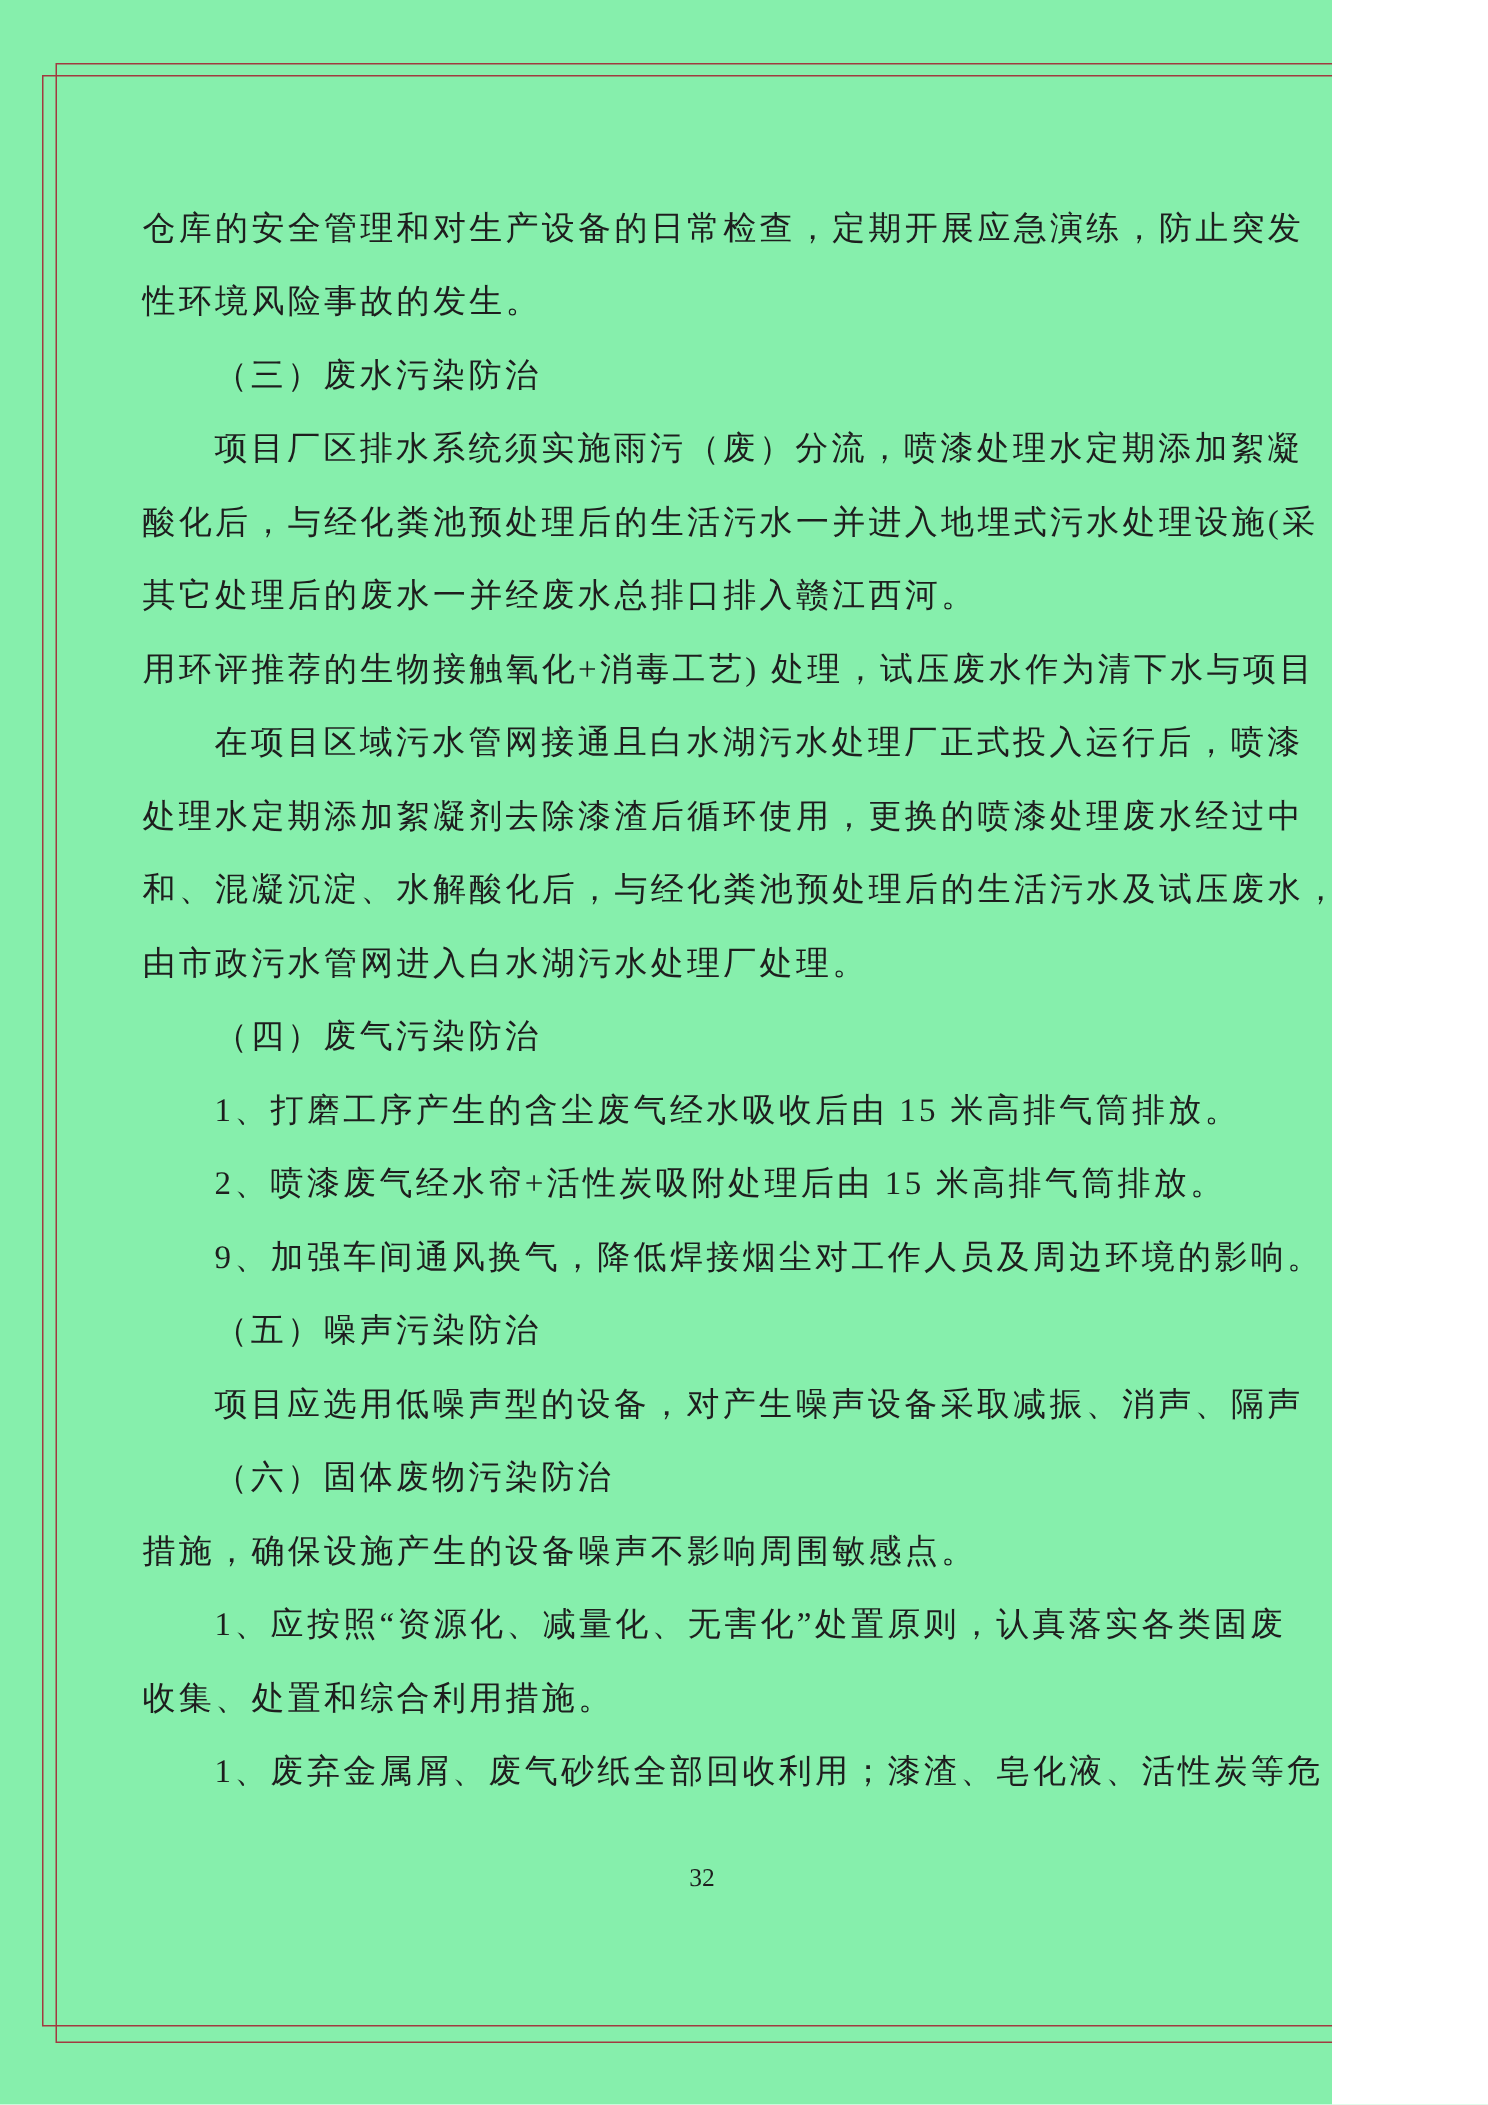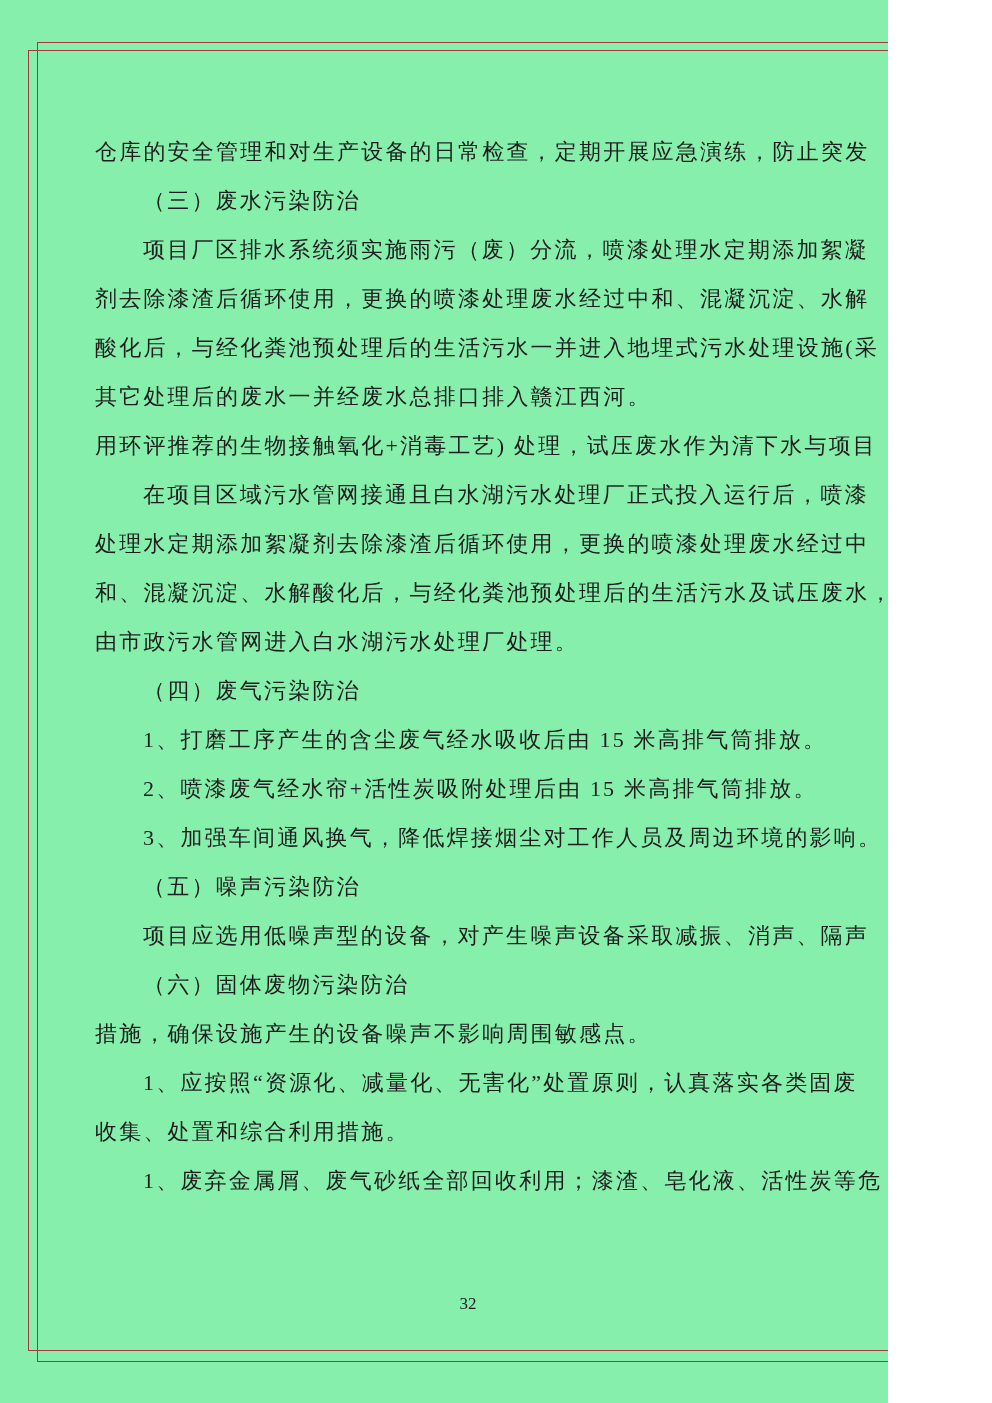--- a/index.html
+++ b/index.html
@@ -45,53 +45,53 @@
     font-size: 22px;
     letter-spacing: 2.2px;
     color: #1e1e1e;
     white-space: pre;
   }
   .line.ind {
     padding-left: 48px;
   }
   .footer {
     position: absolute;
-    top: 1292px;
+    top: 1240px;
     left: 0;
     width: 936px;
     text-align: center;
     font-size: 17px;
     line-height: 24px;
     color: #1e1e1e;
   }
 </style>
 </head>
 <body>
 
 <div class="page">
 
   <div class="frame f1"></div>
   <div class="frame f2"></div>
 
   <div class="content">
     <div class="line">仓库的安全管理和对生产设备的日常检查，定期开展应急演练，防止突发</div>
+    <div class="line">性环境风险事故的发生。</div>
     <div class="line ind">（三）废水污染防治</div>
     <div class="line ind">项目厂区排水系统须实施雨污（废）分流，喷漆处理水定期添加絮凝</div>
-    <div class="line">剂去除漆渣后循环使用，更换的喷漆处理废水经过中和、混凝沉淀、水解</div>
     <div class="line">酸化后，与经化粪池预处理后的生活污水一并进入地埋式污水处理设施(采</div>
     <div class="line">其它处理后的废水一并经废水总排口排入赣江西河。</div>
     <div class="line">用环评推荐的生物接触氧化+消毒工艺) 处理，试压废水作为清下水与项目</div>
     <div class="line ind">在项目区域污水管网接通且白水湖污水处理厂正式投入运行后，喷漆</div>
     <div class="line">处理水定期添加絮凝剂去除漆渣后循环使用，更换的喷漆处理废水经过中</div>
     <div class="line">和、混凝沉淀、水解酸化后，与经化粪池预处理后的生活污水及试压废水，</div>
     <div class="line">由市政污水管网进入白水湖污水处理厂处理。</div>
     <div class="line ind">（四）废气污染防治</div>
     <div class="line ind">1、打磨工序产生的含尘废气经水吸收后由 15 米高排气筒排放。</div>
     <div class="line ind">2、喷漆废气经水帘+活性炭吸附处理后由 15 米高排气筒排放。</div>
-    <div class="line ind">3、加强车间通风换气，降低焊接烟尘对工作人员及周边环境的影响。</div>
+    <div class="line ind">9、加强车间通风换气，降低焊接烟尘对工作人员及周边环境的影响。</div>
     <div class="line ind">（五）噪声污染防治</div>
     <div class="line ind">项目应选用低噪声型的设备，对产生噪声设备采取减振、消声、隔声</div>
     <div class="line ind">（六）固体废物污染防治</div>
     <div class="line">措施，确保设施产生的设备噪声不影响周围敏感点。</div>
     <div class="line ind">1、应按照“资源化、减量化、无害化”处置原则，认真落实各类固废</div>
     <div class="line">收集、处置和综合利用措施。</div>
     <div class="line ind">1、废弃金属屑、废气砂纸全部回收利用；漆渣、皂化液、活性炭等危</div>
   </div>
 
   <div class="footer">32</div>

